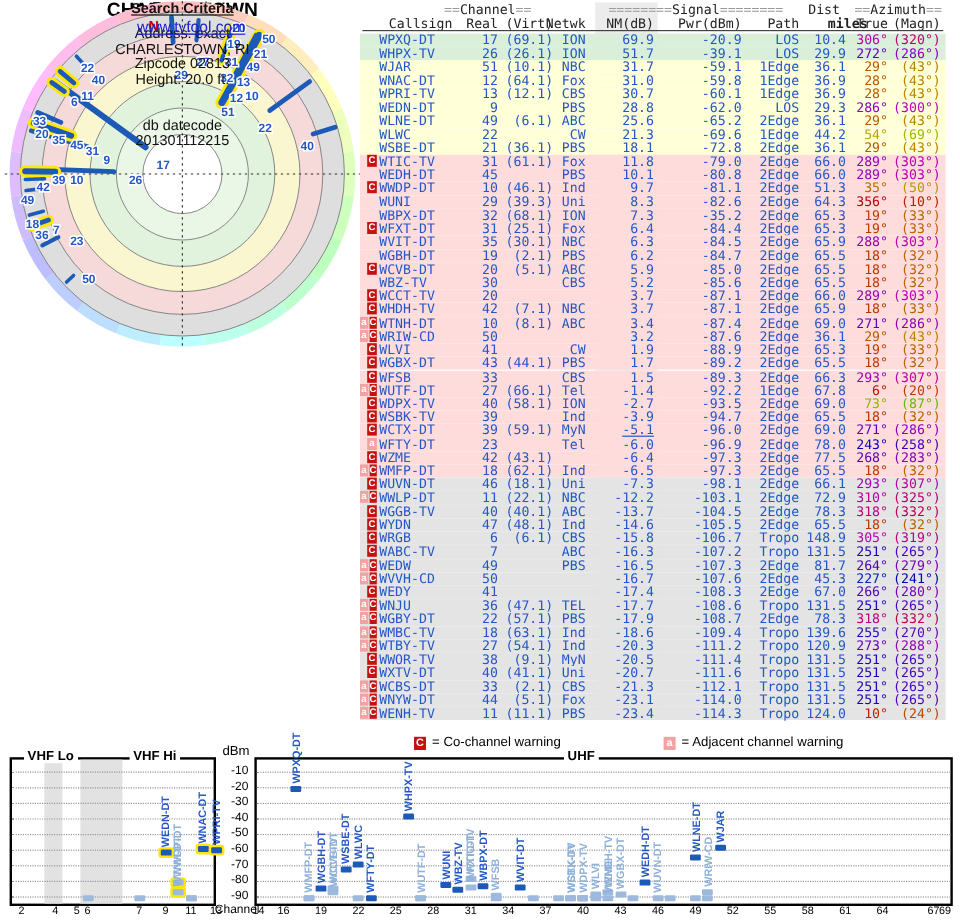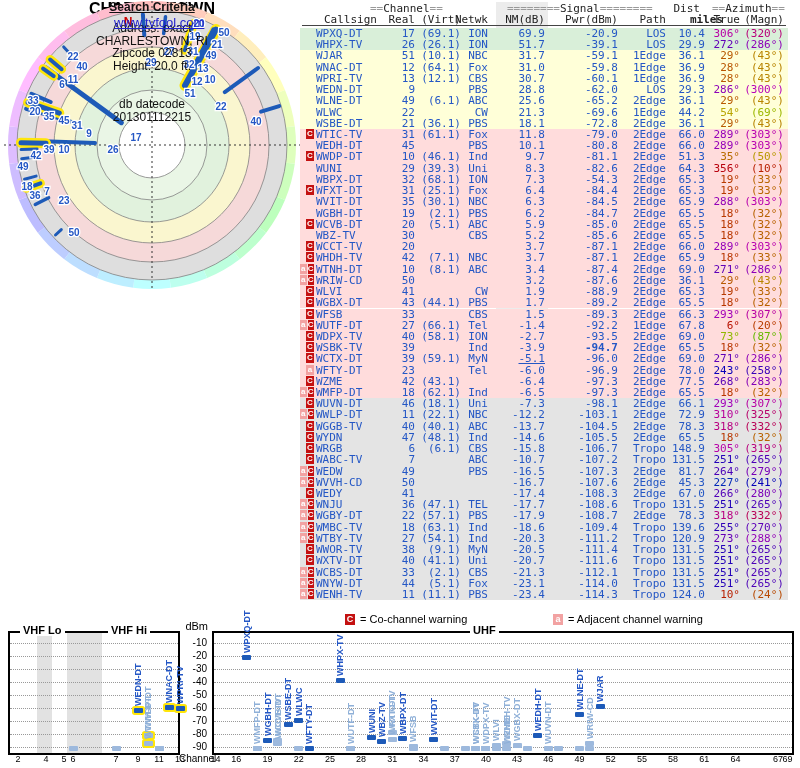--- a/index.html
+++ b/index.html
@@ -366,21 +366,21 @@
           <div class="cell ra" style="left:400px;width:40px;color:hsl(356,100%,36%)">356°</div>
           <div class="cell ra" style="left:436px;width:48px;color:hsl(10,100%,36%)">(10°)</div>
         </div>
         <div class="trow z-pink" style="top: 173.86px;">
           <div class="badges"></div>
           <div class="cell " style="left:16px;">WBPX-DT</div>
           <div class="cell ra" style="left:75px;width:40px;">32</div>
           <div class="cell ra" style="left:113px;width:48px;">(68.1)</div>
           <div class="cell ra" style="left:154px;width:34px;">ION</div>
           <div class="cell ra" style="left:198px;width:47px;">7.3</div>
-          <div class="cell ra" style="left:258px;width:60px;">-54.3</div>
+          <div class="cell ra" style="left:258px;width:60px;">-35.2</div>
           <div class="cell ra" style="left:318px;width:48px;">2Edge</div>
           <div class="cell ra" style="left:362px;width:43px;">65.3</div>
           <div class="cell ra" style="left:400px;width:40px;color:hsl(19,100%,36%)">19°</div>
           <div class="cell ra" style="left:436px;width:48px;color:hsl(33,100%,36%)">(33°)</div>
         </div>
         <div class="trow z-pink" style="top: 185.08px;">
           <div class="badges">
             <span class="bC">C</span>
           </div>
           <div class="cell " style="left:16px;">WFXT-DT</div>
@@ -588,21 +588,21 @@
         </div>
         <div class="trow z-pink" style="top: 342.16px;">
           <div class="badges">
             <span class="bC">C</span>
           </div>
           <div class="cell " style="left:16px;">WSBK-TV</div>
           <div class="cell ra" style="left:75px;width:40px;">39</div>
           <div class="cell ra" style="left:113px;width:48px;"></div>
           <div class="cell ra" style="left:154px;width:34px;">Ind</div>
           <div class="cell ra" style="left:198px;width:47px;">-3.9</div>
-          <div class="cell ra" style="left:258px;width:60px;font-weight:bold;">-94.7</div>
+          <div class="cell ra" style="left:258px;width:60px;">-94.7</div>
           <div class="cell ra" style="left:318px;width:48px;">2Edge</div>
           <div class="cell ra" style="left:362px;width:43px;">65.5</div>
           <div class="cell ra" style="left:400px;width:40px;color:hsl(18,100%,36%)">18°</div>
           <div class="cell ra" style="left:436px;width:48px;color:hsl(32,100%,36%)">(32°)</div>
         </div>
         <div class="trow z-pink" style="top: 353.38px;">
           <div class="badges">
             <span class="bC">C</span>
           </div>
           <div class="cell " style="left:16px;">WCTX-DT</div>
@@ -739,21 +739,21 @@
           <div class="cell ra" style="left:436px;width:48px;color:hsl(319,100%,36%)">(319°)</div>
         </div>
         <div class="trow z-gray" style="top: 454.36px;">
           <div class="badges">
             <span class="bC">C</span>
           </div>
           <div class="cell " style="left:16px;">WABC-TV</div>
           <div class="cell ra" style="left:75px;width:40px;">7</div>
           <div class="cell ra" style="left:113px;width:48px;"></div>
           <div class="cell ra" style="left:154px;width:34px;">ABC</div>
-          <div class="cell ra" style="left:198px;width:47px;">-10.7</div>
+          <div class="cell ra" style="left:198px;width:47px;">-16.3</div>
           <div class="cell ra" style="left:258px;width:60px;">-107.2</div>
           <div class="cell ra" style="left:318px;width:48px;">Tropo</div>
           <div class="cell ra" style="left:362px;width:43px;">131.5</div>
           <div class="cell ra" style="left:400px;width:40px;color:hsl(251,100%,36%)">251°</div>
           <div class="cell ra" style="left:436px;width:48px;color:hsl(265,100%,36%)">(265°)</div>
         </div>
         <div class="trow z-gray" style="top: 465.58px;">
           <div class="badges">
             <span class="bA">a</span>
             <span class="bC">C</span>

